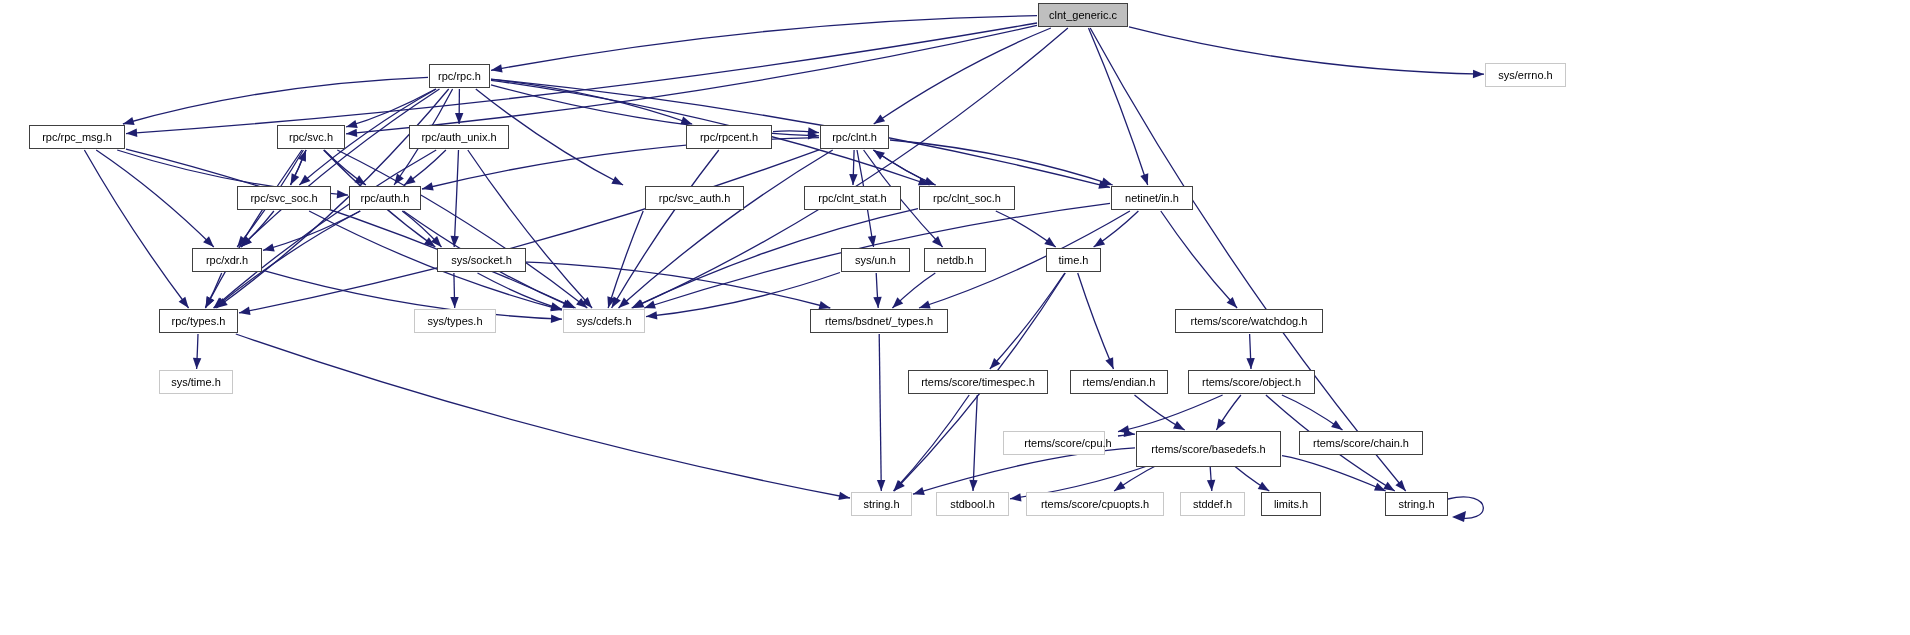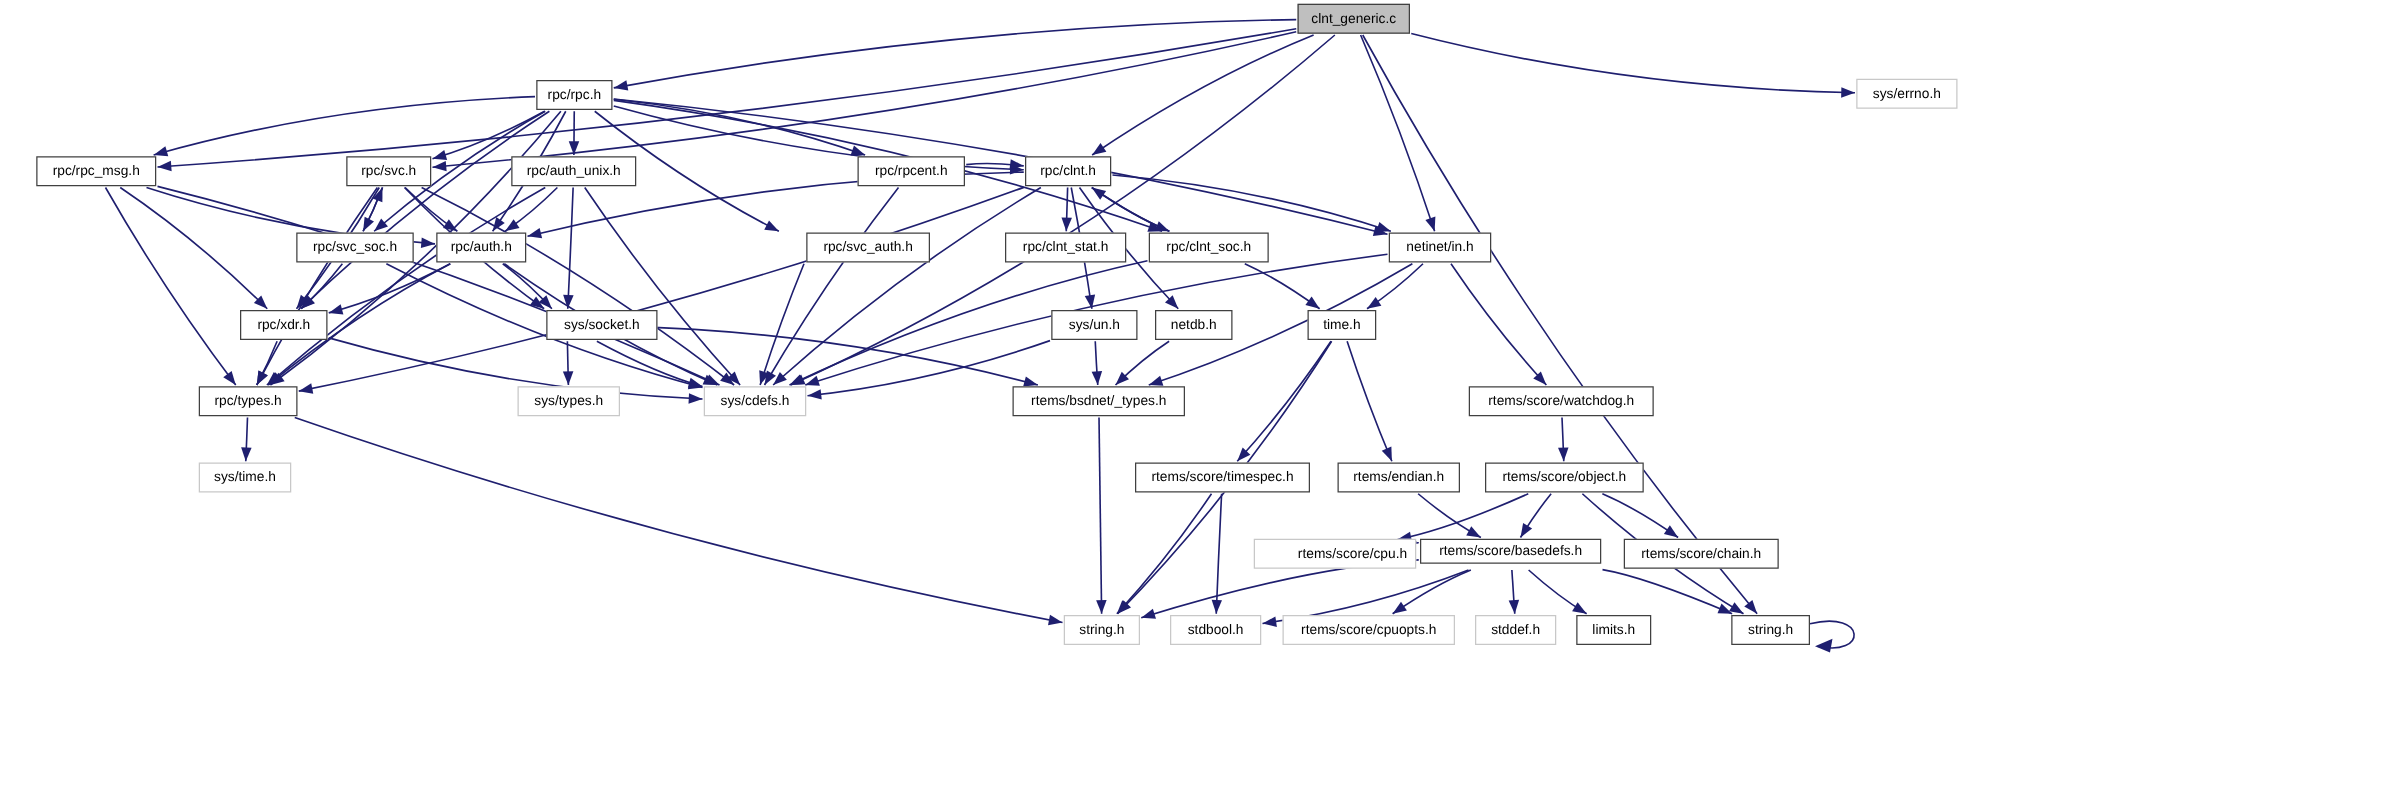--- a/index.html
+++ b/index.html
@@ -455,24 +455,24 @@
       </div>
       <div class="node dark" style="left: 908px; top: 370px; width: 140px; height: 24px;">
         <span>rtems/score/timespec.h</span>
       </div>
       <div class="node dark" style="left: 1070px; top: 370px; width: 98px; height: 24px;">
         <span>rtems/endian.h</span>
       </div>
       <div class="node dark" style="left: 1188px; top: 370px; width: 127px; height: 24px;">
         <span>rtems/score/object.h</span>
       </div>
-      <div class="node light" style="left: 1003px; top: 431px; width: 130px; height: 24px; padding-left: 28px;">
+      <div class="node light" style="left: 1003px; top: 431px; width: 102px; height: 24px; padding-left: 28px;">
         <span>rtems/score/cpu.h</span>
       </div>
-      <div class="node dark" style="left: 1136px; top: 431px; width: 145px; height: 20px;">
+      <div class="node dark" style="left: 1136px; top: 431px; width: 145px; height: 36px;">
         <span>rtems/score/basedefs.h</span>
       </div>
       <div class="node dark" style="left: 1299px; top: 431px; width: 124px; height: 24px;">
         <span>rtems/score/chain.h</span>
       </div>
       <div class="node light" style="left: 851px; top: 492px; width: 61px; height: 24px;">
         <span>string.h</span>
       </div>
       <div class="node light" style="left: 936px; top: 492px; width: 73px; height: 24px;">
         <span>stdbool.h</span>

